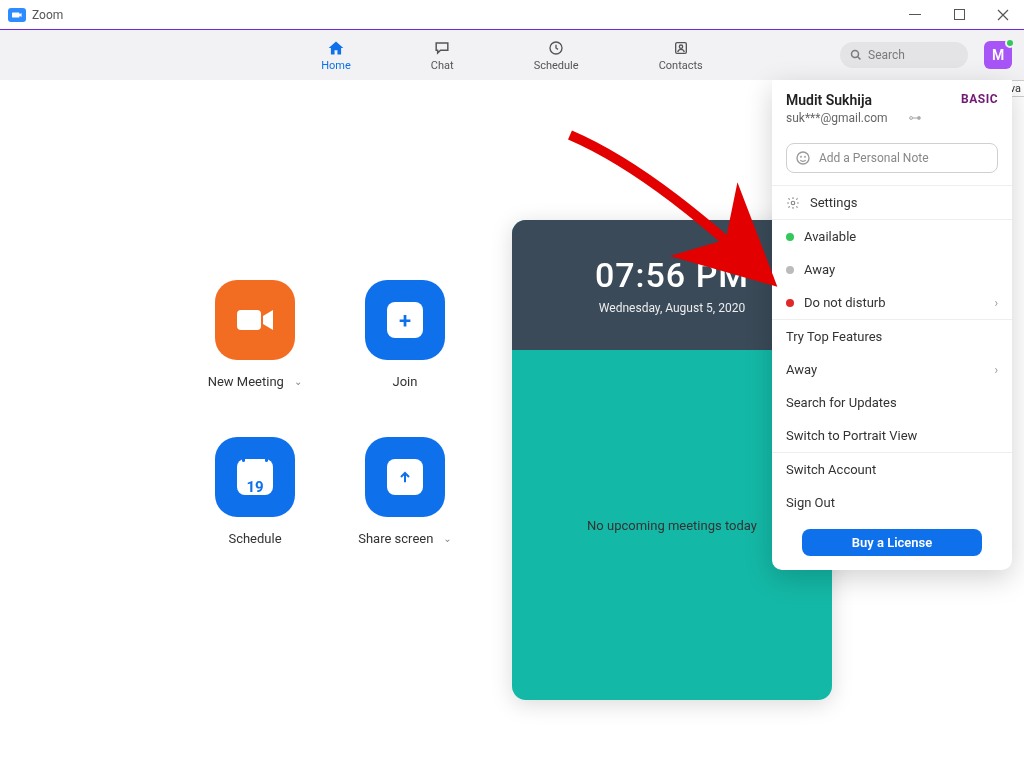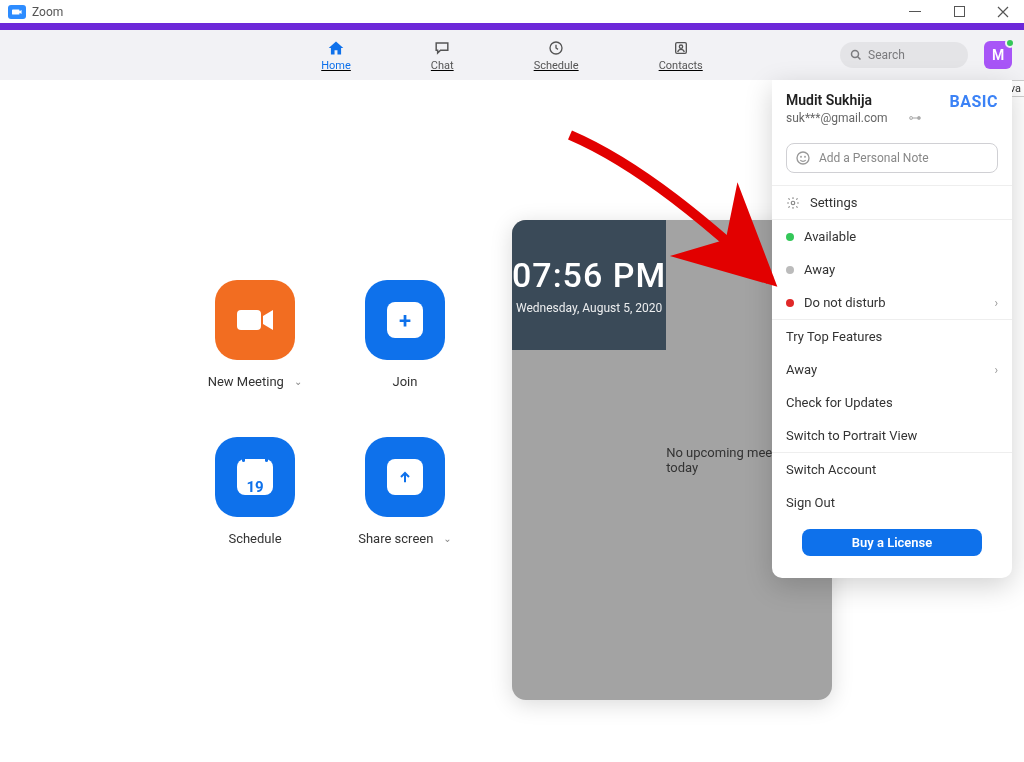--- a/index.html
+++ b/index.html
@@ -1,28 +1,28 @@
 <!DOCTYPE html>
 <html><head>
 <meta charset="utf-8">
 <style>
 * { margin: 0; padding: 0; box-sizing: border-box; font-family: -apple-system, BlinkMacSystemFont, "Segoe UI", Roboto, Arial, sans-serif; }
 body { width: 1024px; height: 762px; background: #fff; overflow: hidden; position: relative; }
 
 
-.titlebar { height: 30px; display: flex; align-items: center; padding: 0 8px; background: #fff; border-bottom: 7px solid #6d28d9; }
+.titlebar { height: 30px; display: flex; align-items: center; padding: 0 8px; background: #fff; border-bottom: 1px solid #6d28d9; }
 .titlebar .zoom-mark { width: 18px; height: 14px; background: #2D8CFF; border-radius: 3px; display: flex; align-items: center; justify-content: center; margin-right: 6px; }
 .titlebar .zoom-mark svg { width: 10px; height: 8px; fill: #fff; }
 .titlebar .title { font-size: 12px; color: #555; }
 .titlebar .win-controls { margin-left: auto; display: flex; gap: 18px; color: #555; }
 .win-btn { width: 26px; height: 26px; display: flex; align-items: center; justify-content: center; font-size: 14px; cursor: pointer; }
 
 
 .topnav { height: 50px; background: #f2f2f5; display: flex; align-items: center; justify-content: center; position: relative; }
-.nav-items { display: flex; gap: 80px; text-decoration: underline; }
+.nav-items { display: flex; gap: 80px; }
 .nav-item { display: flex; flex-direction: column; align-items: center; font-size: 11px; color: #555; cursor: pointer; gap: 2px; }
 .nav-item.active { color: #0E71EB; }
 .nav-item .ico { height: 18px; display: flex; align-items: center; justify-content: center; }
 .search-wrap { position: absolute; right: 56px; top: 50%; transform: translateY(-50%); width: 128px; height: 26px; background: #e4e4e7; border-radius: 13px; display: flex; align-items: center; padding: 0 10px; color: #7a7a7d; font-size: 12px; gap: 6px; }
 .avatar { position: absolute; right: 12px; top: 50%; transform: translateY(-50%); width: 28px; height: 28px; background: #a855f7; border-radius: 6px; display: flex; align-items: center; justify-content: center; color: #fff; font-weight: 600; font-size: 14px; }
 .avatar .presence { position: absolute; top: -3px; right: -3px; width: 10px; height: 10px; background: #34c759; border-radius: 50%; border: 2px solid #f2f2f5; }
 .avatar-tooltip { position: absolute; right: -2px; top: 50px; background: #fff; border: 1px solid #ccc; font-size: 11px; padding: 1px 4px; color: #333; }
 
 
 .main { position: relative; height: calc(100% - 80px); }
@@ -31,31 +31,31 @@
 .tiles { position: absolute; left: 180px; top: 200px; display: grid; grid-template-columns: 150px 150px; grid-auto-rows: auto; column-gap: 0; row-gap: 48px; }
 .tile { display: flex; flex-direction: column; align-items: center; gap: 14px; }
 .tile .sq { width: 80px; height: 80px; border-radius: 22px; display: flex; align-items: center; justify-content: center; }
 .tile.orange .sq { background: #F26D21; }
 .tile.blue .sq { background: #0E71EB; }
 .tile .lbl { font-size: 13px; color: #333; display: flex; align-items: center; gap: 10px; }
 .chev-sm { font-size: 10px; color: #888; }
 .inner-white { width: 36px; height: 36px; background: #fff; border-radius: 8px; display: flex; align-items: center; justify-content: center; color: #0E71EB; font-weight: 600; }
 
 
-.card { position: absolute; left: 512px; top: 140px; width: 320px; height: 480px; background: #a3a3a3; border-radius: 14px; box-shadow: 0 4px 22px rgba(0,0,0,0.15); overflow: hidden; display: flex; flex-direction: row; }
+.card { position: absolute; left: 512px; top: 140px; width: 320px; height: 480px; background: #14b8a6; border-radius: 14px; box-shadow: 0 4px 22px rgba(0,0,0,0.15); overflow: hidden; display: flex; flex-direction: column; }
 .card-top { height: 130px; background: #3a4a58; color: #fff; display: flex; flex-direction: column; align-items: center; justify-content: center; gap: 6px; }
 .card-time { font-size: 34px; font-weight: 500; letter-spacing: 1px; }
 .card-date { font-size: 12px; opacity: 0.9; }
 .card-body { flex: 1; display: flex; align-items: center; justify-content: center; color: #333; font-size: 13px; }
 
 
-.panel { position: absolute; right: 12px; top: 0; width: 240px; background: #fff; border-radius: 0 0 10px 10px; box-shadow: 0 8px 28px rgba(0,0,0,0.18); padding-bottom: 20px; z-index: 20; }
+.panel { position: absolute; right: 12px; top: 0; width: 240px; background: #fff; border-radius: 0 0 10px 10px; box-shadow: 0 8px 28px rgba(0,0,0,0.18); padding-bottom: 12px; z-index: 20; }
 .panel .head { padding: 12px 14px 8px; position: relative; }
 .panel .name { font-size: 14px; font-weight: 600; color: #222; }
-.panel .plan { position: absolute; right: 14px; top: 12px; font-size: 16px; font-weight: 700; color: #3b82f6; letter-spacing: 0.5px; }
+.panel .plan { position: absolute; right: 14px; top: 12px; font-size: 12px; font-weight: 700; color: #701a75; letter-spacing: 0.5px; }
 .panel .email { font-size: 12px; color: #666; margin-top: 2px; display: flex; align-items: center; gap: 21px; }
 .panel .note-wrap { margin: 10px 14px 12px; border: 1px solid #d0d0d4; border-radius: 8px; height: 30px; display: flex; align-items: center; padding: 0 8px; gap: 8px; color: #888; font-size: 12px; }
 .panel .divider { height: 1px; background: #eee; margin: 0; }
 .panel .row { padding: 9px 14px; font-size: 13px; color: #333; display: flex; align-items: center; gap: 10px; cursor: pointer; position: relative; }
 .panel .row .chev { margin-left: auto; color: #999; font-size: 12px; }
 .dot { width: 8px; height: 8px; border-radius: 50%; flex-shrink: 0; }
 .dot.green { background: #34c759; }
 .dot.gray { background: #bbb; }
 .dot.red { background: #e02828; }
 .gear { width: 14px; height: 14px; color: #888; }
@@ -255,21 +255,21 @@
     </div>
     <div class="divider"></div>
     <div class="row">
         <span>Try Top Features</span>
       </div>
     <div class="row">
       <span>Away</span>
       <span class="chev">›</span>
     </div>
     <div class="row">
-        <span>Check for Updates</span>
+        <span>Search for Updates</span>
       </div>
     <div class="row">
         <span>Switch to Portrait View</span>
       </div>
     <div class="divider"></div>
     <div class="row">
         <span>Switch Account</span>
       </div>
     <div class="row">
         <span>Sign Out</span>

